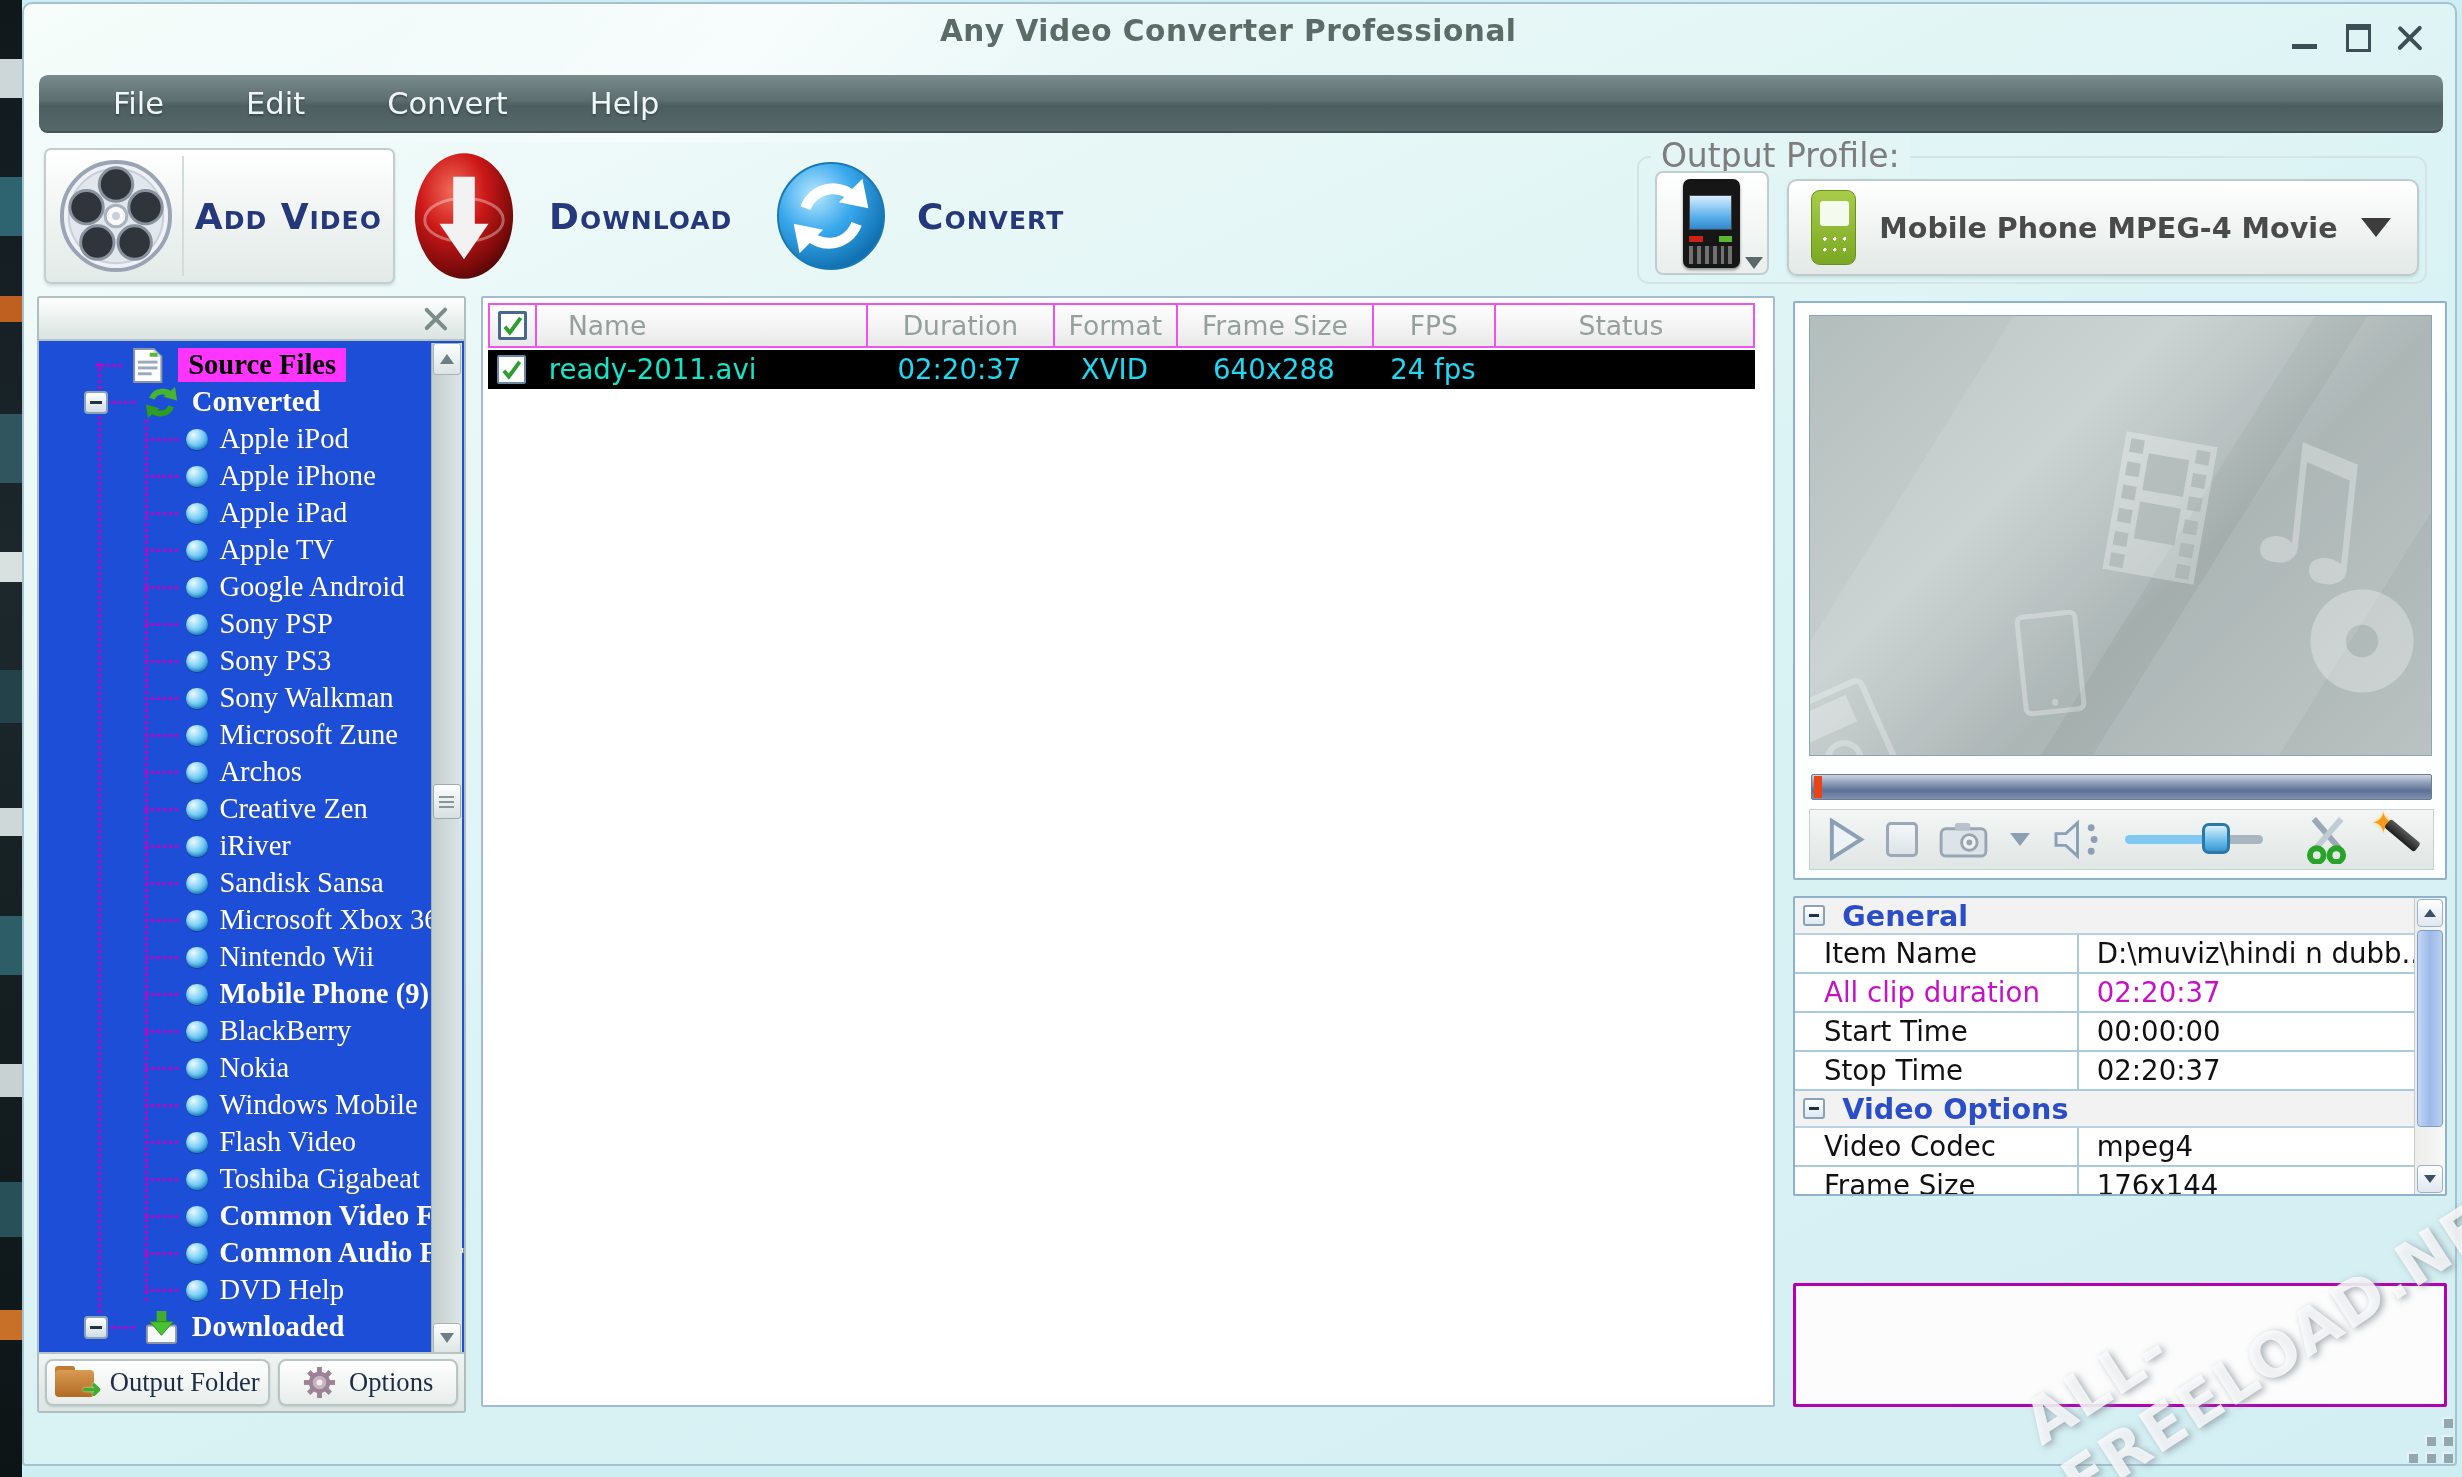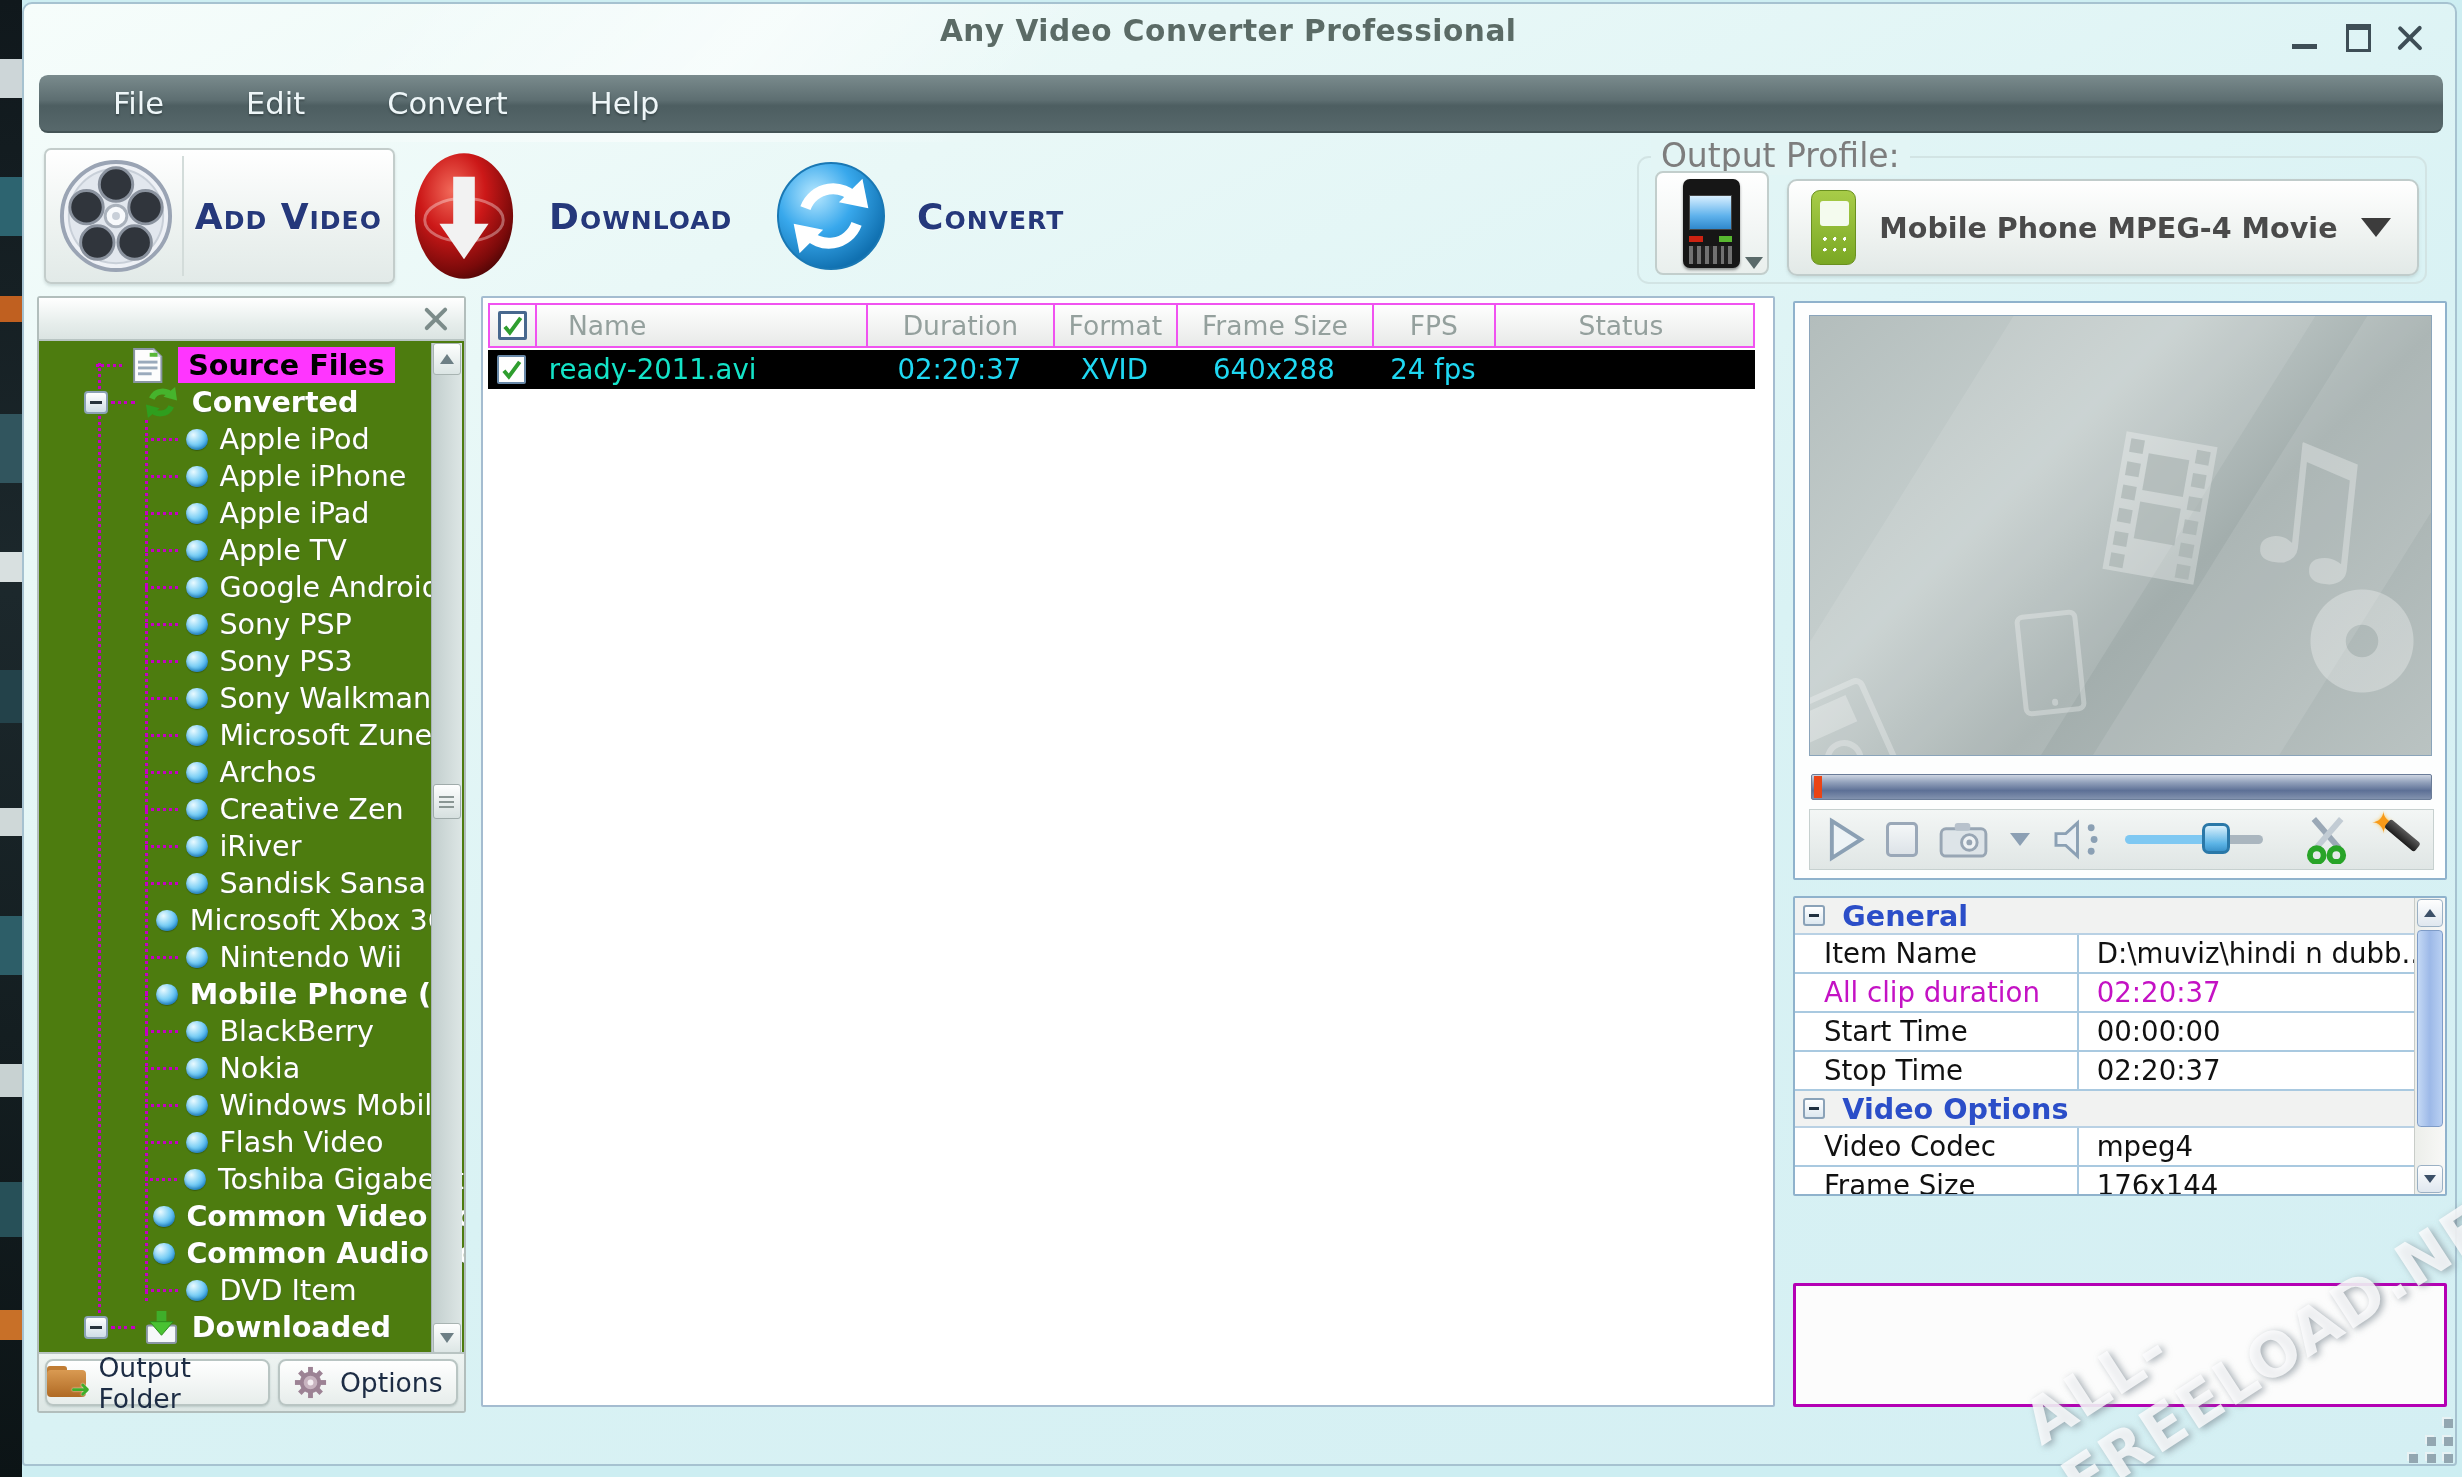--- a/index.html
+++ b/index.html
@@ -89,21 +89,21 @@
     background:
       radial-gradient(circle 3px at 4.9px 4.9px,#fff 55%,transparent 60%),
       radial-gradient(circle 3px at 14.8px 4.9px,#fff 55%,transparent 60%),
       radial-gradient(circle 3px at 24.6px 4.9px,#fff 55%,transparent 60%),
       radial-gradient(circle 3px at 4.9px 15.8px,#fff 55%,transparent 60%),
       radial-gradient(circle 3px at 14.8px 15.8px,#fff 55%,transparent 60%),
       radial-gradient(circle 3px at 24.6px 15.8px,#fff 55%,transparent 60%); }
 
   
   .sidebar { left:37px; top:296px; width:429px; height:1117px;
-    border:2px solid #b2bebc; background:#4d7c0f; border-radius:3px; }
+    border:2px solid #b2bebc; background:#1d4ed8; border-radius:3px;font-family:Liberation Serif, serif; }
   .sb-head { position:absolute; left:0; top:0; width:100%; height:43px;
     background:linear-gradient(#ffffff,#e7eeec 60%,#dbe4e2); border-bottom:2px solid #b8c4c2;
     display:flex; align-items:center; justify-content:flex-end; padding-right:13.8px; }
   .sb-x { position:relative; width:29.6px; height:29.6px; cursor:pointer; }
   .sb-x i { position:absolute; left:0; top:12.8px; width:29.6px; height:3.9px; background:#7c8c8a; border-radius:2px; }
   .sb-x i:first-child { transform:rotate(45deg); } .sb-x i:last-child { transform:rotate(-45deg); }
   .tree { position:absolute; left:0; top:43px; width:100%; height:1015px; overflow:hidden; padding-top:5.9px; }
   .vline { position:absolute; border-left:3px dotted #c400c4; width:0; }
   .trow { position:relative; height:37px; display:flex; align-items:center; white-space:nowrap; overflow:hidden;
     cursor:pointer; color:#fff; font-size:28.6px; text-shadow:0 1px 1px rgba(80,92,90,.55); }
@@ -511,21 +511,21 @@
         <span class="tlabel bold">Common Video For</span>
       </div>
     <div class="trow lvl1">
         <span class="stub"></span>
         <span class="bullet"></span>
         <span class="tlabel bold">Common Audio For</span>
       </div>
     <div class="trow lvl1">
         <span class="stub"></span>
         <span class="bullet"></span>
-        <span class="tlabel">DVD Item</span>
+        <span class="tlabel">DVD Help</span>
       </div>
 
     <div class="trow lvl0">
       <span class="expander">
           <i></i>
         </span>
       <span class="stub"></span>
       <span class="tico">
         <svg width="35" height="35" viewBox="0 0 36 36">
           <rect x="3" y="16" width="30" height="18" rx="2" fill="#f6f8fa" stroke="#8a96a4" stroke-width="2"></rect>

